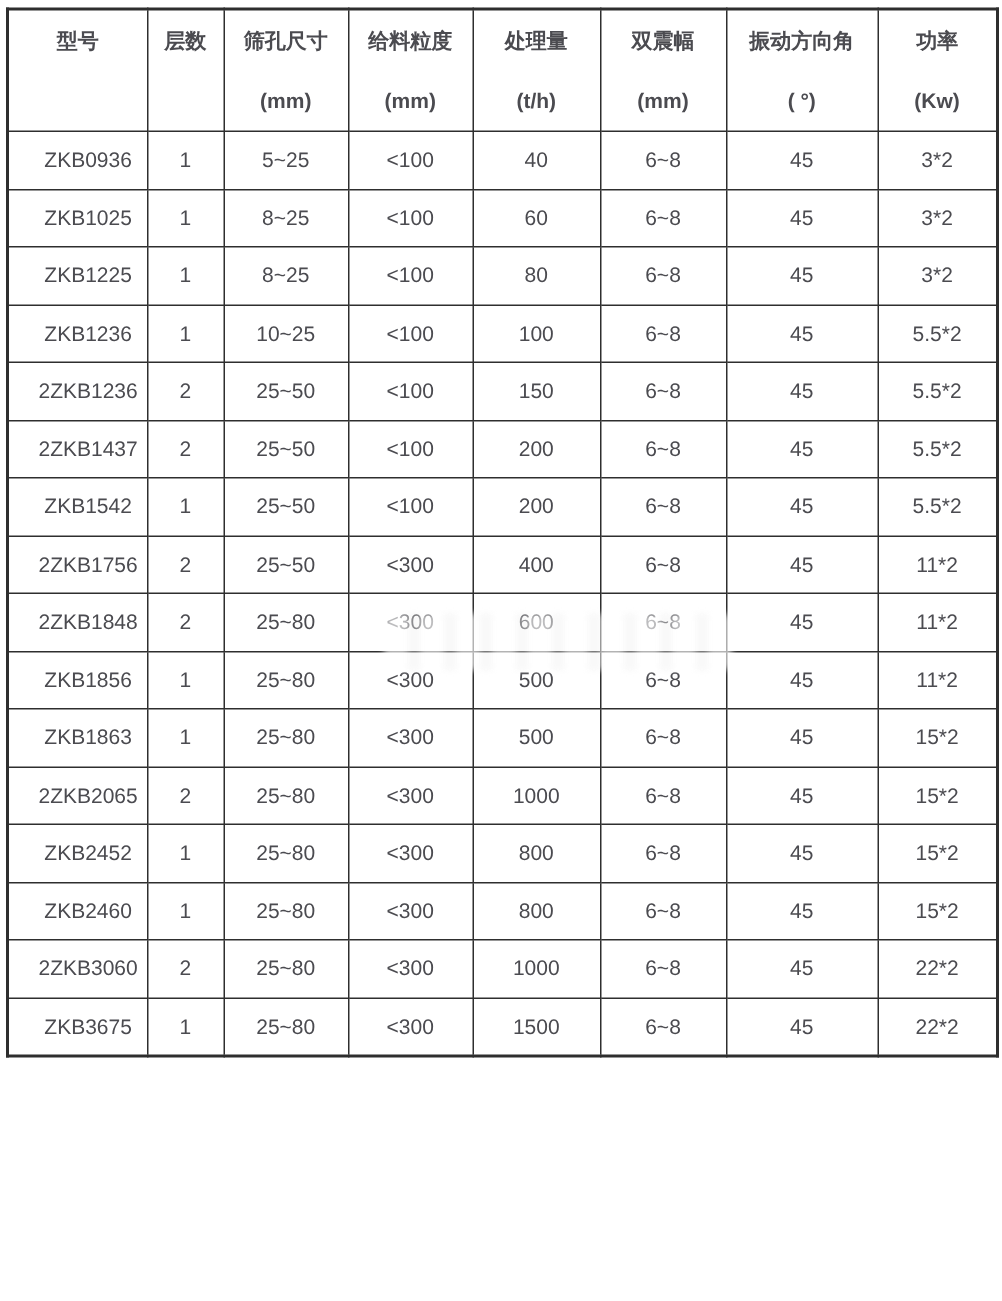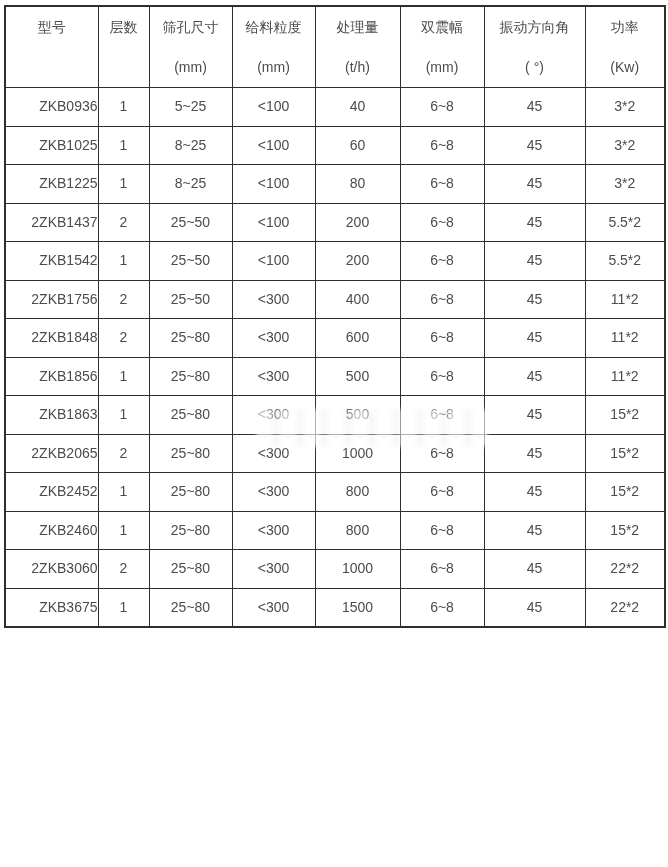--- a/index.html
+++ b/index.html
@@ -33,38 +33,39 @@
     color: #4b4b50;
     font-size: 14px;
     font-weight: normal;
     padding: 0;
     overflow: hidden;
     white-space: nowrap;
   }
   table.spec th {
     height: 80px;
     vertical-align: middle;
+    font-weight: bold;
   }
   .hwrap {
     display: flex;
     flex-direction: column;
     height: 80px;
   }
   .h-title, .h-unit {
     height: 40px;
     line-height: 40px;
     text-align: center;
   }
   table.spec td {
     height: 37.5px;
     text-align: center;
     line-height: 37.5px;
   }
   table.spec td.model-col {
-    text-align: right;
+    text-align: center;
     padding-left: 14px;
   }
   .watermark {
     position: absolute;
     left: 256px;
     top: 404px;
     width: 232px;
     height: 38px;
     background: repeating-linear-gradient(
       90deg,
@@ -169,20 +170,40 @@
           <td class="model-col">ZKB1225</td>
           <td>1</td>
           <td>8~25</td>
           <td>&lt;100</td>
           <td>80</td>
           <td>6~8</td>
           <td>45</td>
           <td>3*2</td>
         </tr>
         <tr>
+          <td class="model-col">ZKB1236</td>
+          <td>1</td>
+          <td>10~25</td>
+          <td>&lt;100</td>
+          <td>100</td>
+          <td>6~8</td>
+          <td>45</td>
+          <td>5.5*2</td>
+        </tr>
+        <tr>
+          <td class="model-col">2ZKB1236</td>
+          <td>2</td>
+          <td>25~50</td>
+          <td>&lt;100</td>
+          <td>150</td>
+          <td>6~8</td>
+          <td>45</td>
+          <td>5.5*2</td>
+        </tr>
+        <tr>
           <td class="model-col">2ZKB1437</td>
           <td>2</td>
           <td>25~50</td>
           <td>&lt;100</td>
           <td>200</td>
           <td>6~8</td>
           <td>45</td>
           <td>5.5*2</td>
         </tr>
         <tr>

